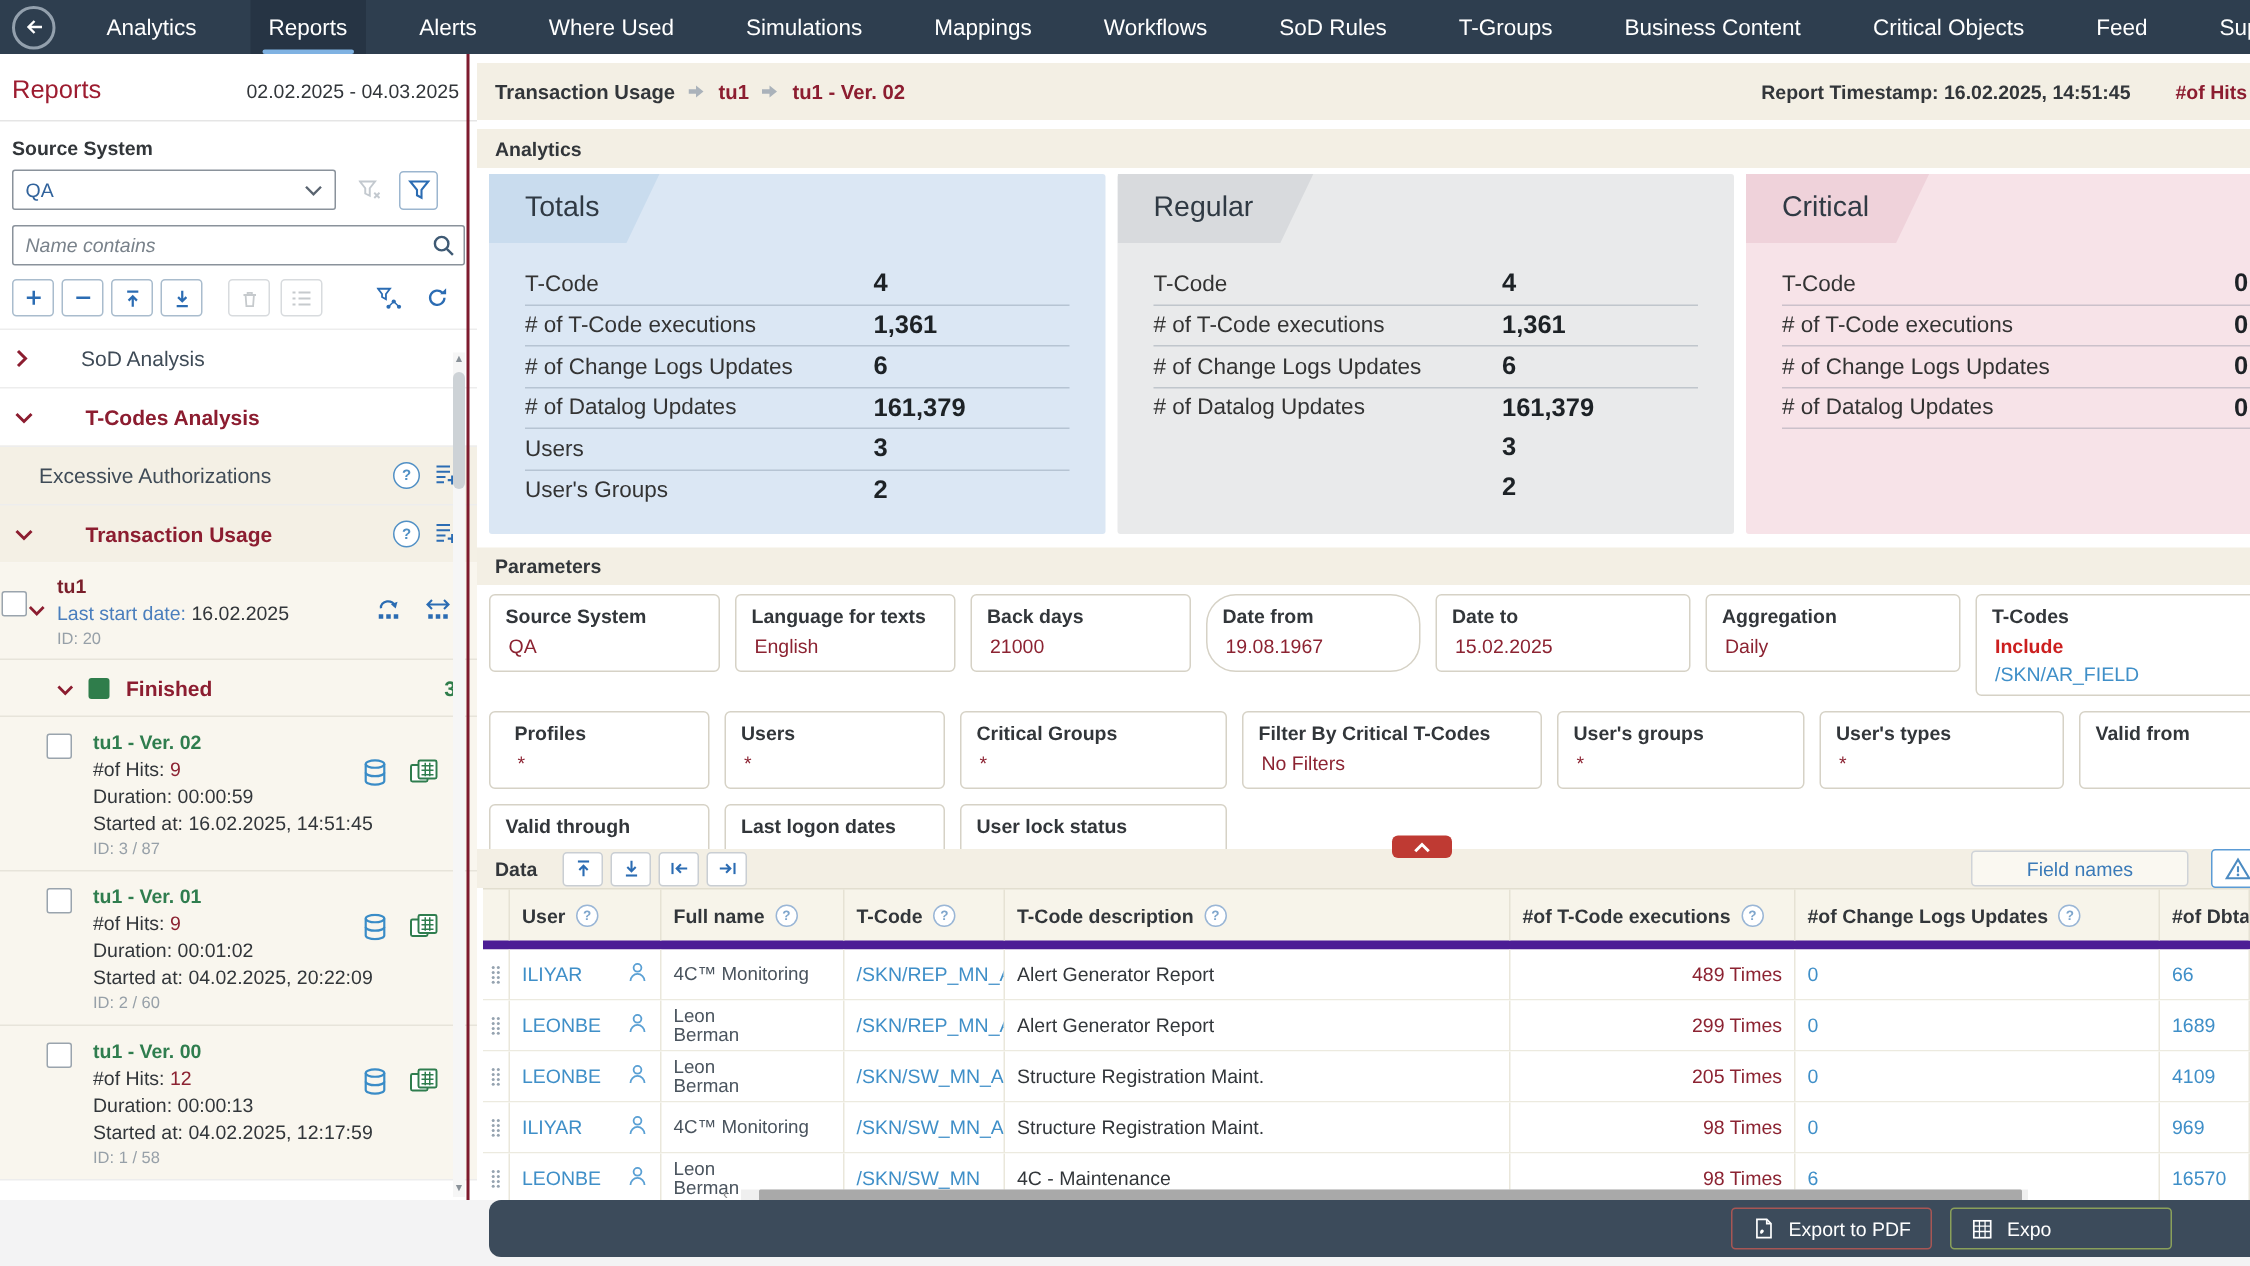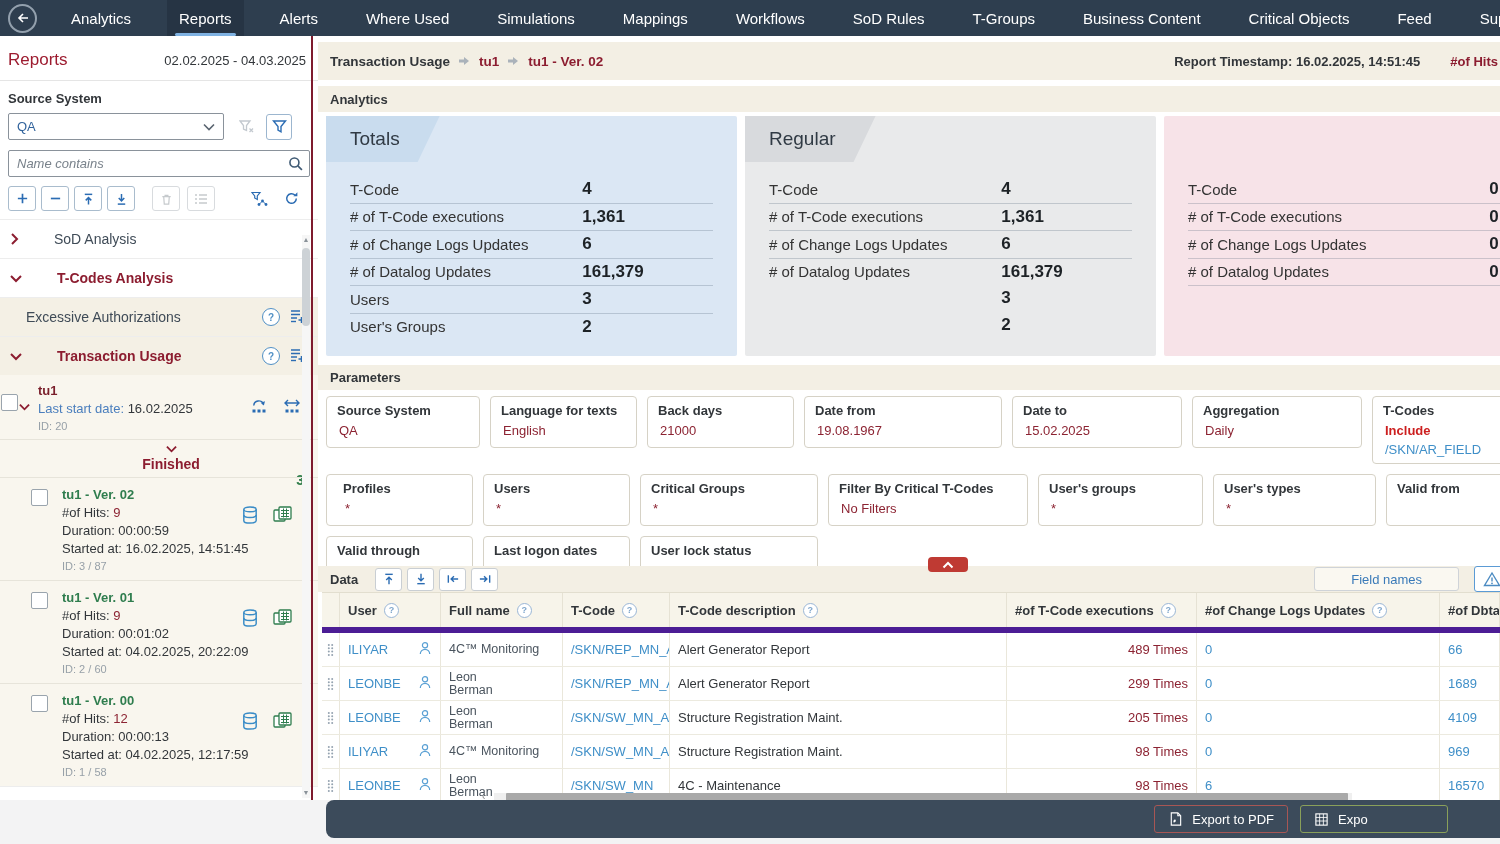--- a/index.html
+++ b/index.html
@@ -53,21 +53,21 @@
   .subtree{background:#f9f6ee;}
   .tu{position:relative;padding:8px 12px 7px 38px;}
   .tu-cb{position:absolute;left:1px;top:19px;}
   .tu-chev{position:absolute;left:19px;top:23px;}
   .cb{display:inline-block;width:15px;height:15px;border:1px solid #9aa4ad;border-radius:2px;background:#fff;cursor:pointer;}
   .tu-name{font-weight:700;font-size:13px;color:#7a1f2b;}
   .tu-line{font-size:13px;margin-top:3px;color:#32363a;}
   .tu-line .bl{color:#4a7ebd;}
   .idline{font-size:11px;color:#97a0a8;margin-top:4px;}
   .tu-icons{position:absolute;right:16px;top:24px;display:flex;gap:13px;}
-  .fin{display:flex;align-items:center;height:37px;padding:0 14px 0 38px;border-top:1px solid #e7e4da;cursor:pointer;flex-direction:column;}
+  .fin{display:flex;align-items:center;height:37px;padding:0 14px 0 38px;border-top:1px solid #e7e4da;cursor:pointer;}
   .fin-square{width:14px;height:14px;background:#2f7d4b;border-radius:2px;margin:0 11px 0 10px;}
   .fin-label{font-weight:700;font-size:14px;color:#8c1d30;}
   .fin-count{margin-left:auto;color:#2f7d4b;font-weight:700;font-size:14px;}
   .version{position:relative;border-top:1px solid #e7e4da;padding:9px 10px 8px 62px;}
   .v-cb{position:absolute;left:31px;top:11px;}
   .v-title{color:#2f7d4e;font-weight:700;font-size:13px;}
   .v-line{font-size:13px;color:#32363a;margin-top:3px;}
   .v-line .maroon{color:#8c2332;}
   .v-icons{position:absolute;right:26px;top:28px;display:flex;gap:15px;}
   .sb-scroll{position:absolute;top:199px;bottom:46px;left:302px;width:8px;background:#f6f6f6;z-index:2;}
@@ -516,20 +516,21 @@
           <div class="card-row">
             <span class="lbl"></span>
             <span class="val">3</span>
           </div>
           <div class="card-row">
             <span class="lbl"></span>
             <span class="val">2</span>
           </div>
         </div>
         <div class="card" style="background: rgb(247, 227, 232);">
+          <div class="card-tab" style="background: rgb(239, 210, 218);">Critical</div>
           <div class="card-row sep">
             <span class="lbl">T-Code</span>
             <span class="val">0</span>
           </div>
           <div class="card-row sep">
             <span class="lbl"># of T-Code executions</span>
             <span class="val">0</span>
           </div>
           <div class="card-row sep">
             <span class="lbl"># of Change Logs Updates</span>
@@ -552,21 +553,21 @@
             <div class="p-val">QA</div>
           </div>
           <div class="p-card" style="width: 147px;">
             <div class="p-lbl">Language for texts</div>
             <div class="p-val">English</div>
           </div>
           <div class="p-card" style="width: 147px;">
             <div class="p-lbl">Back days</div>
             <div class="p-val">21000</div>
           </div>
-          <div class="p-card" style="width: 198px;">
+          <div class="p-card" style="width: 143px; border-radius: 20px;">
             <div class="p-lbl">Date from</div>
             <div class="p-val">19.08.1967</div>
           </div>
           <div class="p-card" style="width: 170px;">
             <div class="p-lbl">Date to</div>
             <div class="p-val">15.02.2025</div>
           </div>
           <div class="p-card" style="width: 170px;">
             <div class="p-lbl">Aggregation</div>
             <div class="p-val">Daily</div>

